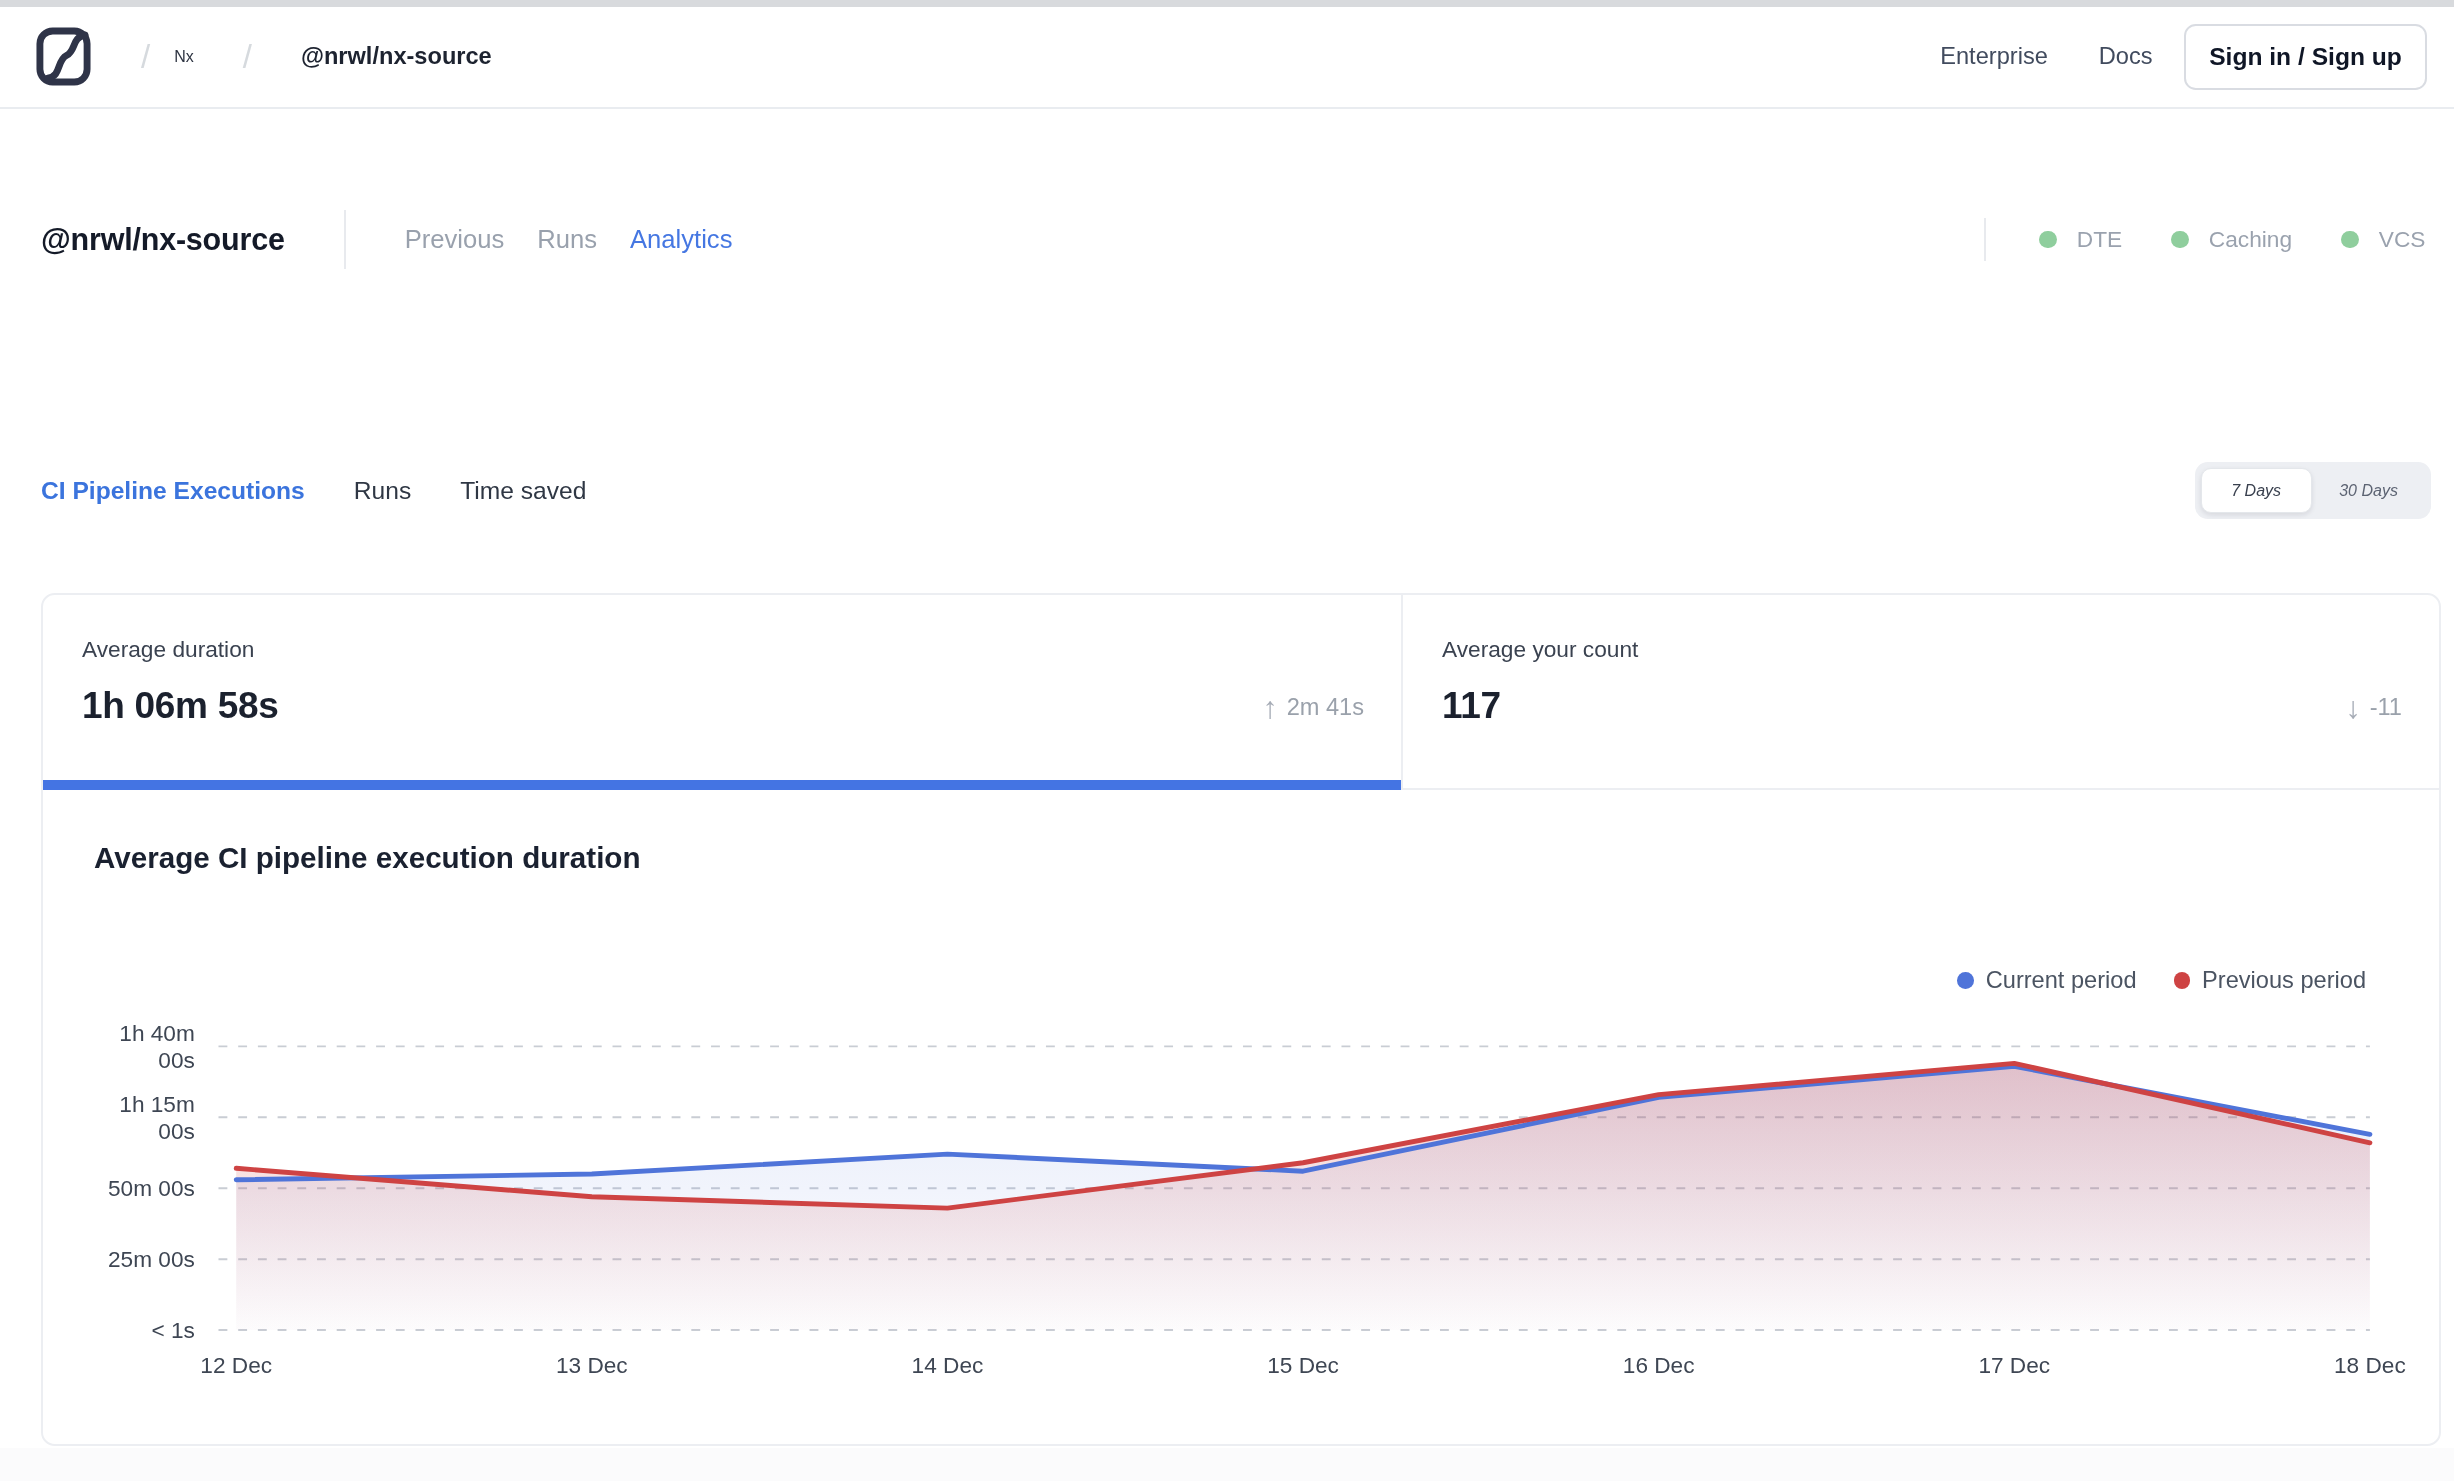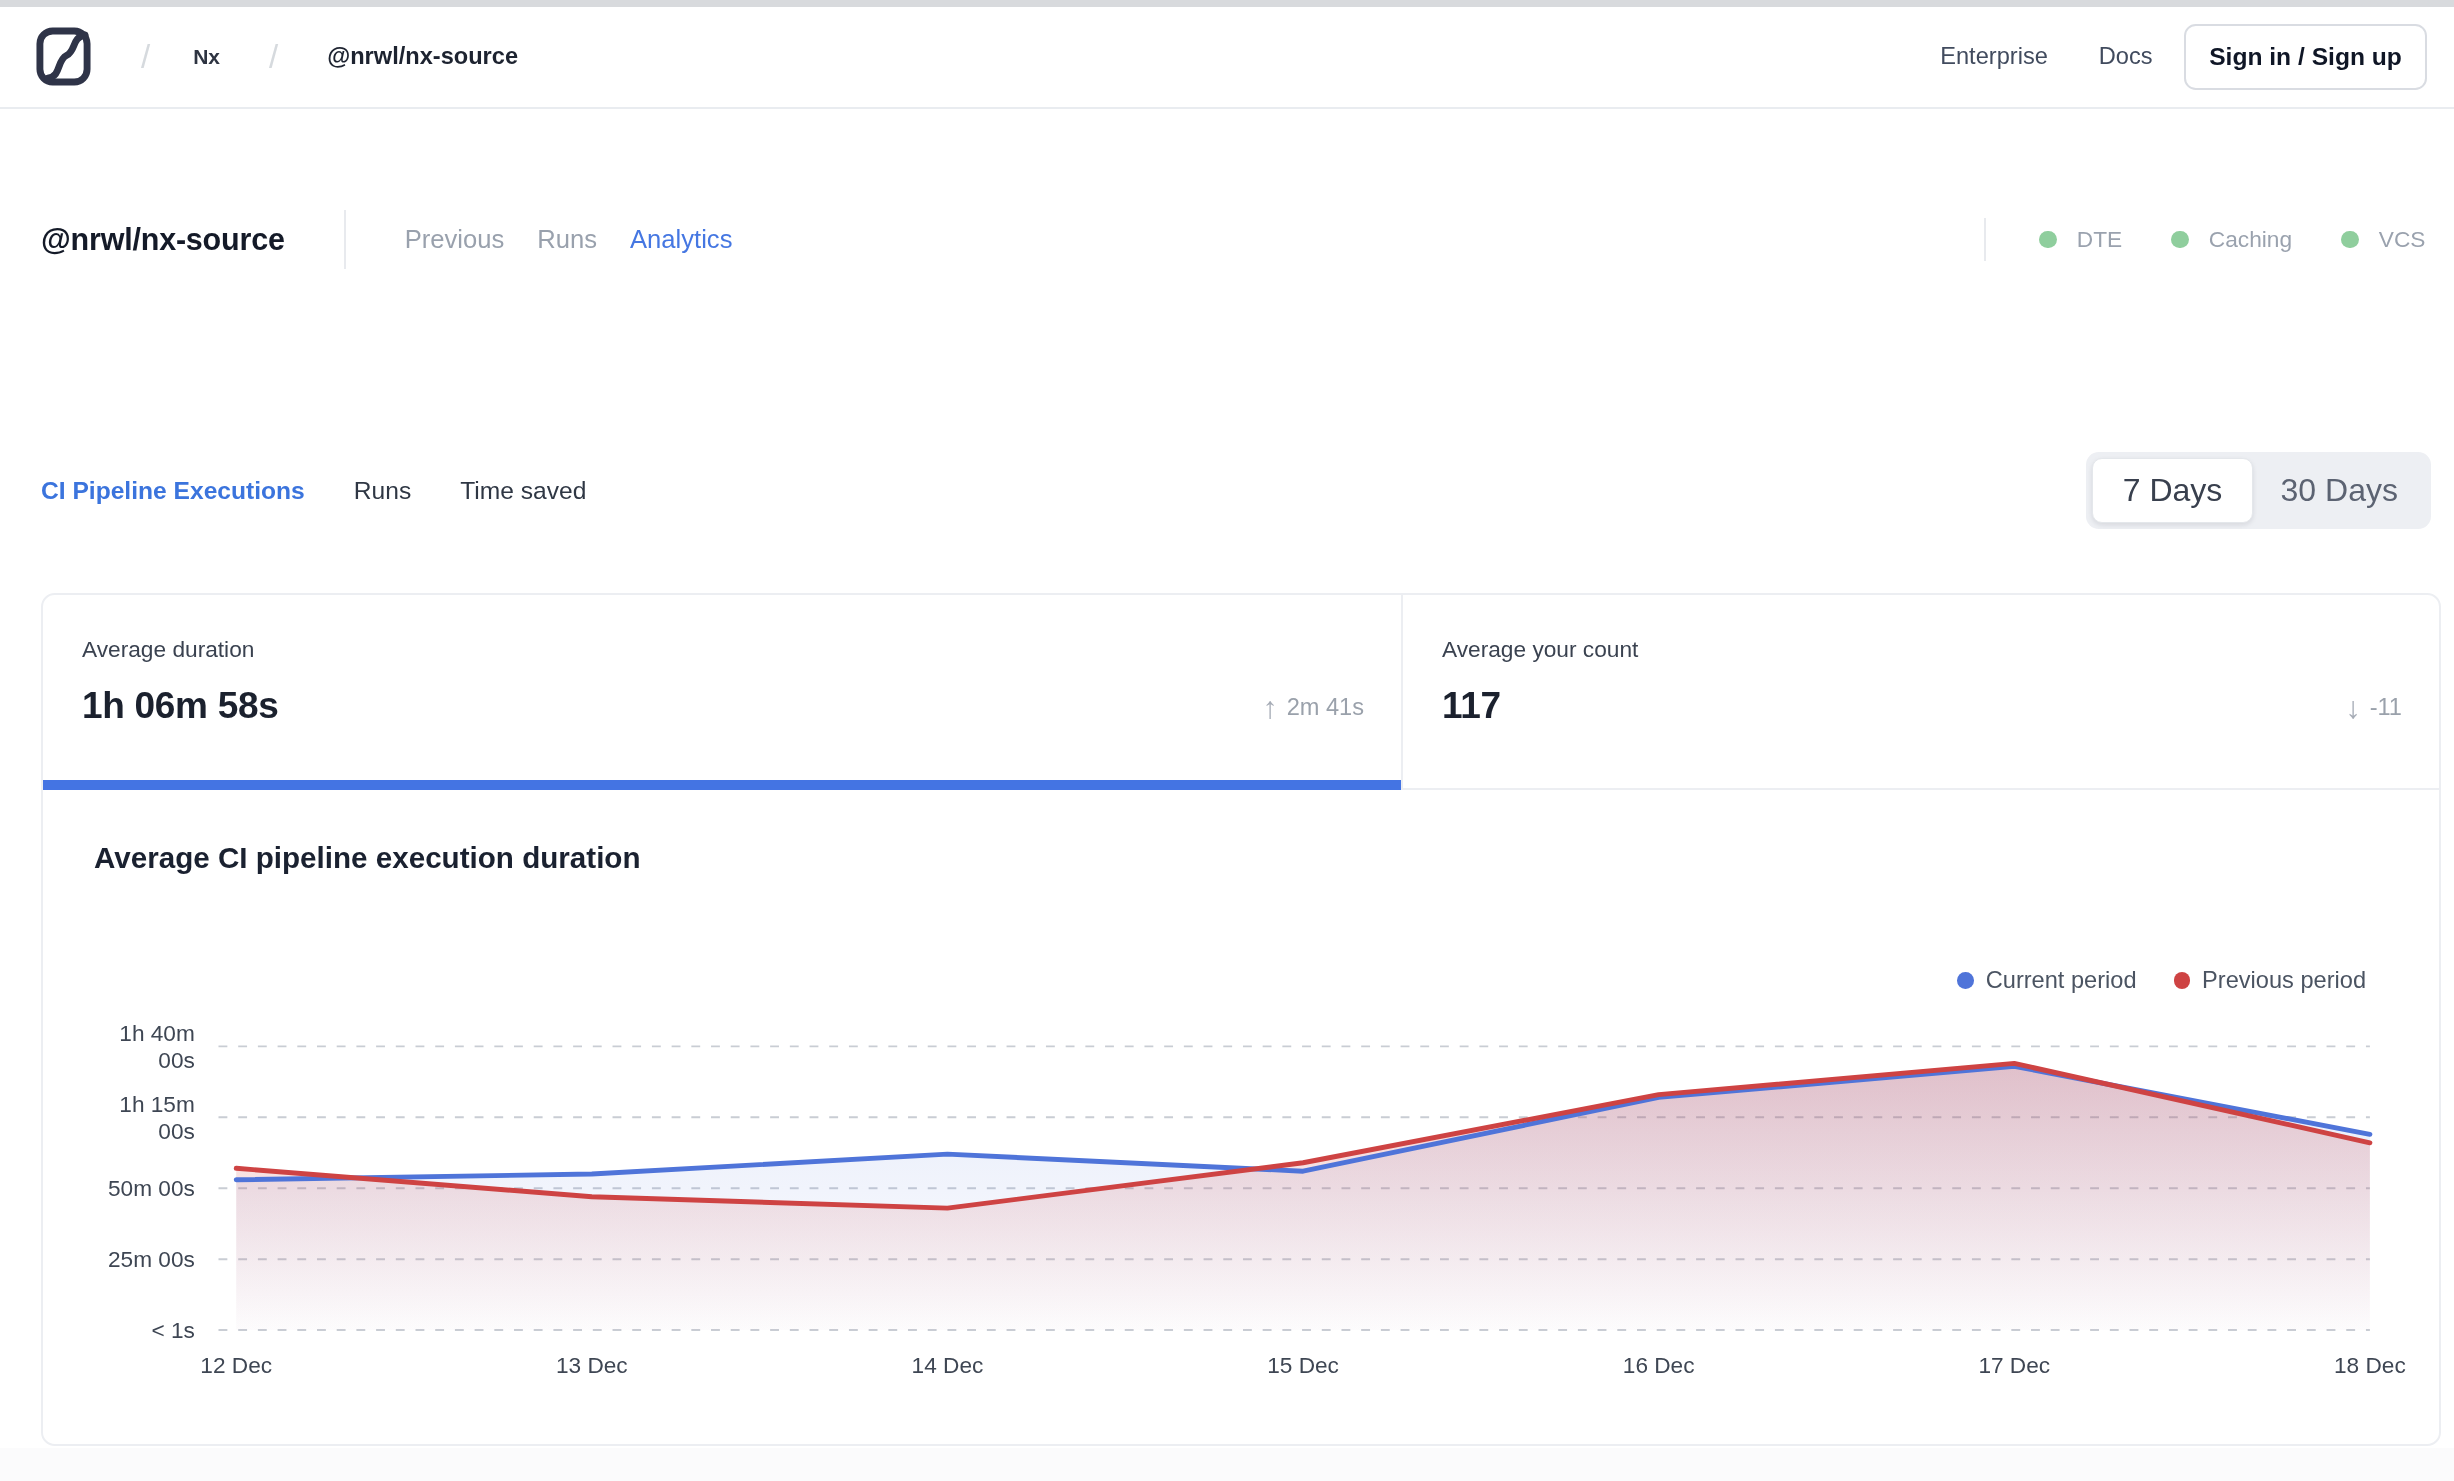--- a/index.html
+++ b/index.html
@@ -6,21 +6,21 @@
   html,body { width:2455px; height:1482px; background:#ffffff;
     font-family:"Liberation Sans", sans-serif; overflow:hidden; position:relative; }
 
   .top-strip { position:absolute; top:0; left:0; width:2455px; height:6.9px; background:#d8dadd; }
 
   
   .header { position:absolute; top:6.9px; left:0; width:2455px; height:102px; background:#fff;
     border-bottom:2px solid #e9ecf0; display:flex; align-items:center; padding:0 27.6px 0 35px; }
   .logo { width:57px; height:61px; display:block; cursor:pointer; }
   .crumb-sep { color:#d6dade; font-size:33px; font-weight:300; margin-left:49px; }
-  .crumb-nx { margin-left:43px; font-size:21px; font-weight:700; color:#2e3442; cursor:pointer; }
+  .crumb-nx { margin-left:24px; font-size:16px; font-weight:400; color:#2e3442; cursor:pointer; }
   .crumb-ws { margin-left:49px; font-size:23.6px; font-weight:600; color:#1d2330; cursor:pointer; }
   .header .spacer { flex:1; }
   .hlink { font-size:23.6px; color:#414b5e; cursor:pointer; }
   .hlink.ent { margin-right:51px; }
   .hlink.docs { margin-right:31px; }
   .signin-btn { background:#fff; border:2px solid #d9dce2; border-radius:11.8px; padding:16.7px 23.6px;
     font-size:24.6px; font-weight:600; color:#0f1626; cursor:pointer; font-family:inherit; }
 
   
   .proj-row { position:absolute; top:209px; left:41px; right:29.6px; height:61px;
@@ -37,21 +37,21 @@
   .status-dot { width:17.7px; height:17.7px; border-radius:50%; }
   .status-label { font-size:22.7px; color:#9aa2ae; }
 
   
   .section-row { position:absolute; top:454px; left:41px; right:23.6px; height:73px;
     display:flex; align-items:center; }
   .sec-tab { font-size:24.6px; color:#2f3744; font-weight:500; margin-right:49px; cursor:pointer; }
   .sec-tab.active { color:#3b74dd; font-weight:700; }
   .section-row .spacer { flex:1; }
   .toggle { background:#edeff3; border-radius:12.8px; padding:5.9px; display:flex; align-items:center; }
-  .toggle-opt { font-size:32px; color:#5c6372; padding:12.8px 27.6px; cursor:pointer; border-radius:9.9px; }
+  .toggle-opt { font-size:16px; color:#5c6372; padding:12.8px 27.6px; cursor:pointer; border-radius:9.9px;font-style:italic; }
   .toggle-opt.active { background:#fff; border:1px solid #e4e7eb; color:#39404e; font-weight:500;
     padding:12.8px 29.6px; box-shadow:0 2px 4.9px rgba(16,24,40,0.10); }
 
   
   .card { position:absolute; left:41px; top:593px; width:2400px; height:853px; background:#fff;
     border:2px solid #eceef2; border-radius:13.8px; }
   .stat-row { display:flex; height:195px; border-bottom:2px solid #eceef2; }
   .stat-cell { position:relative; display:flex; padding:41px 37px 0 39px; cursor:pointer; }
   .stat-cell.first { width:1358px; }
   .stat-cell.second { flex:1; border-left:2px solid #eceef2; }

